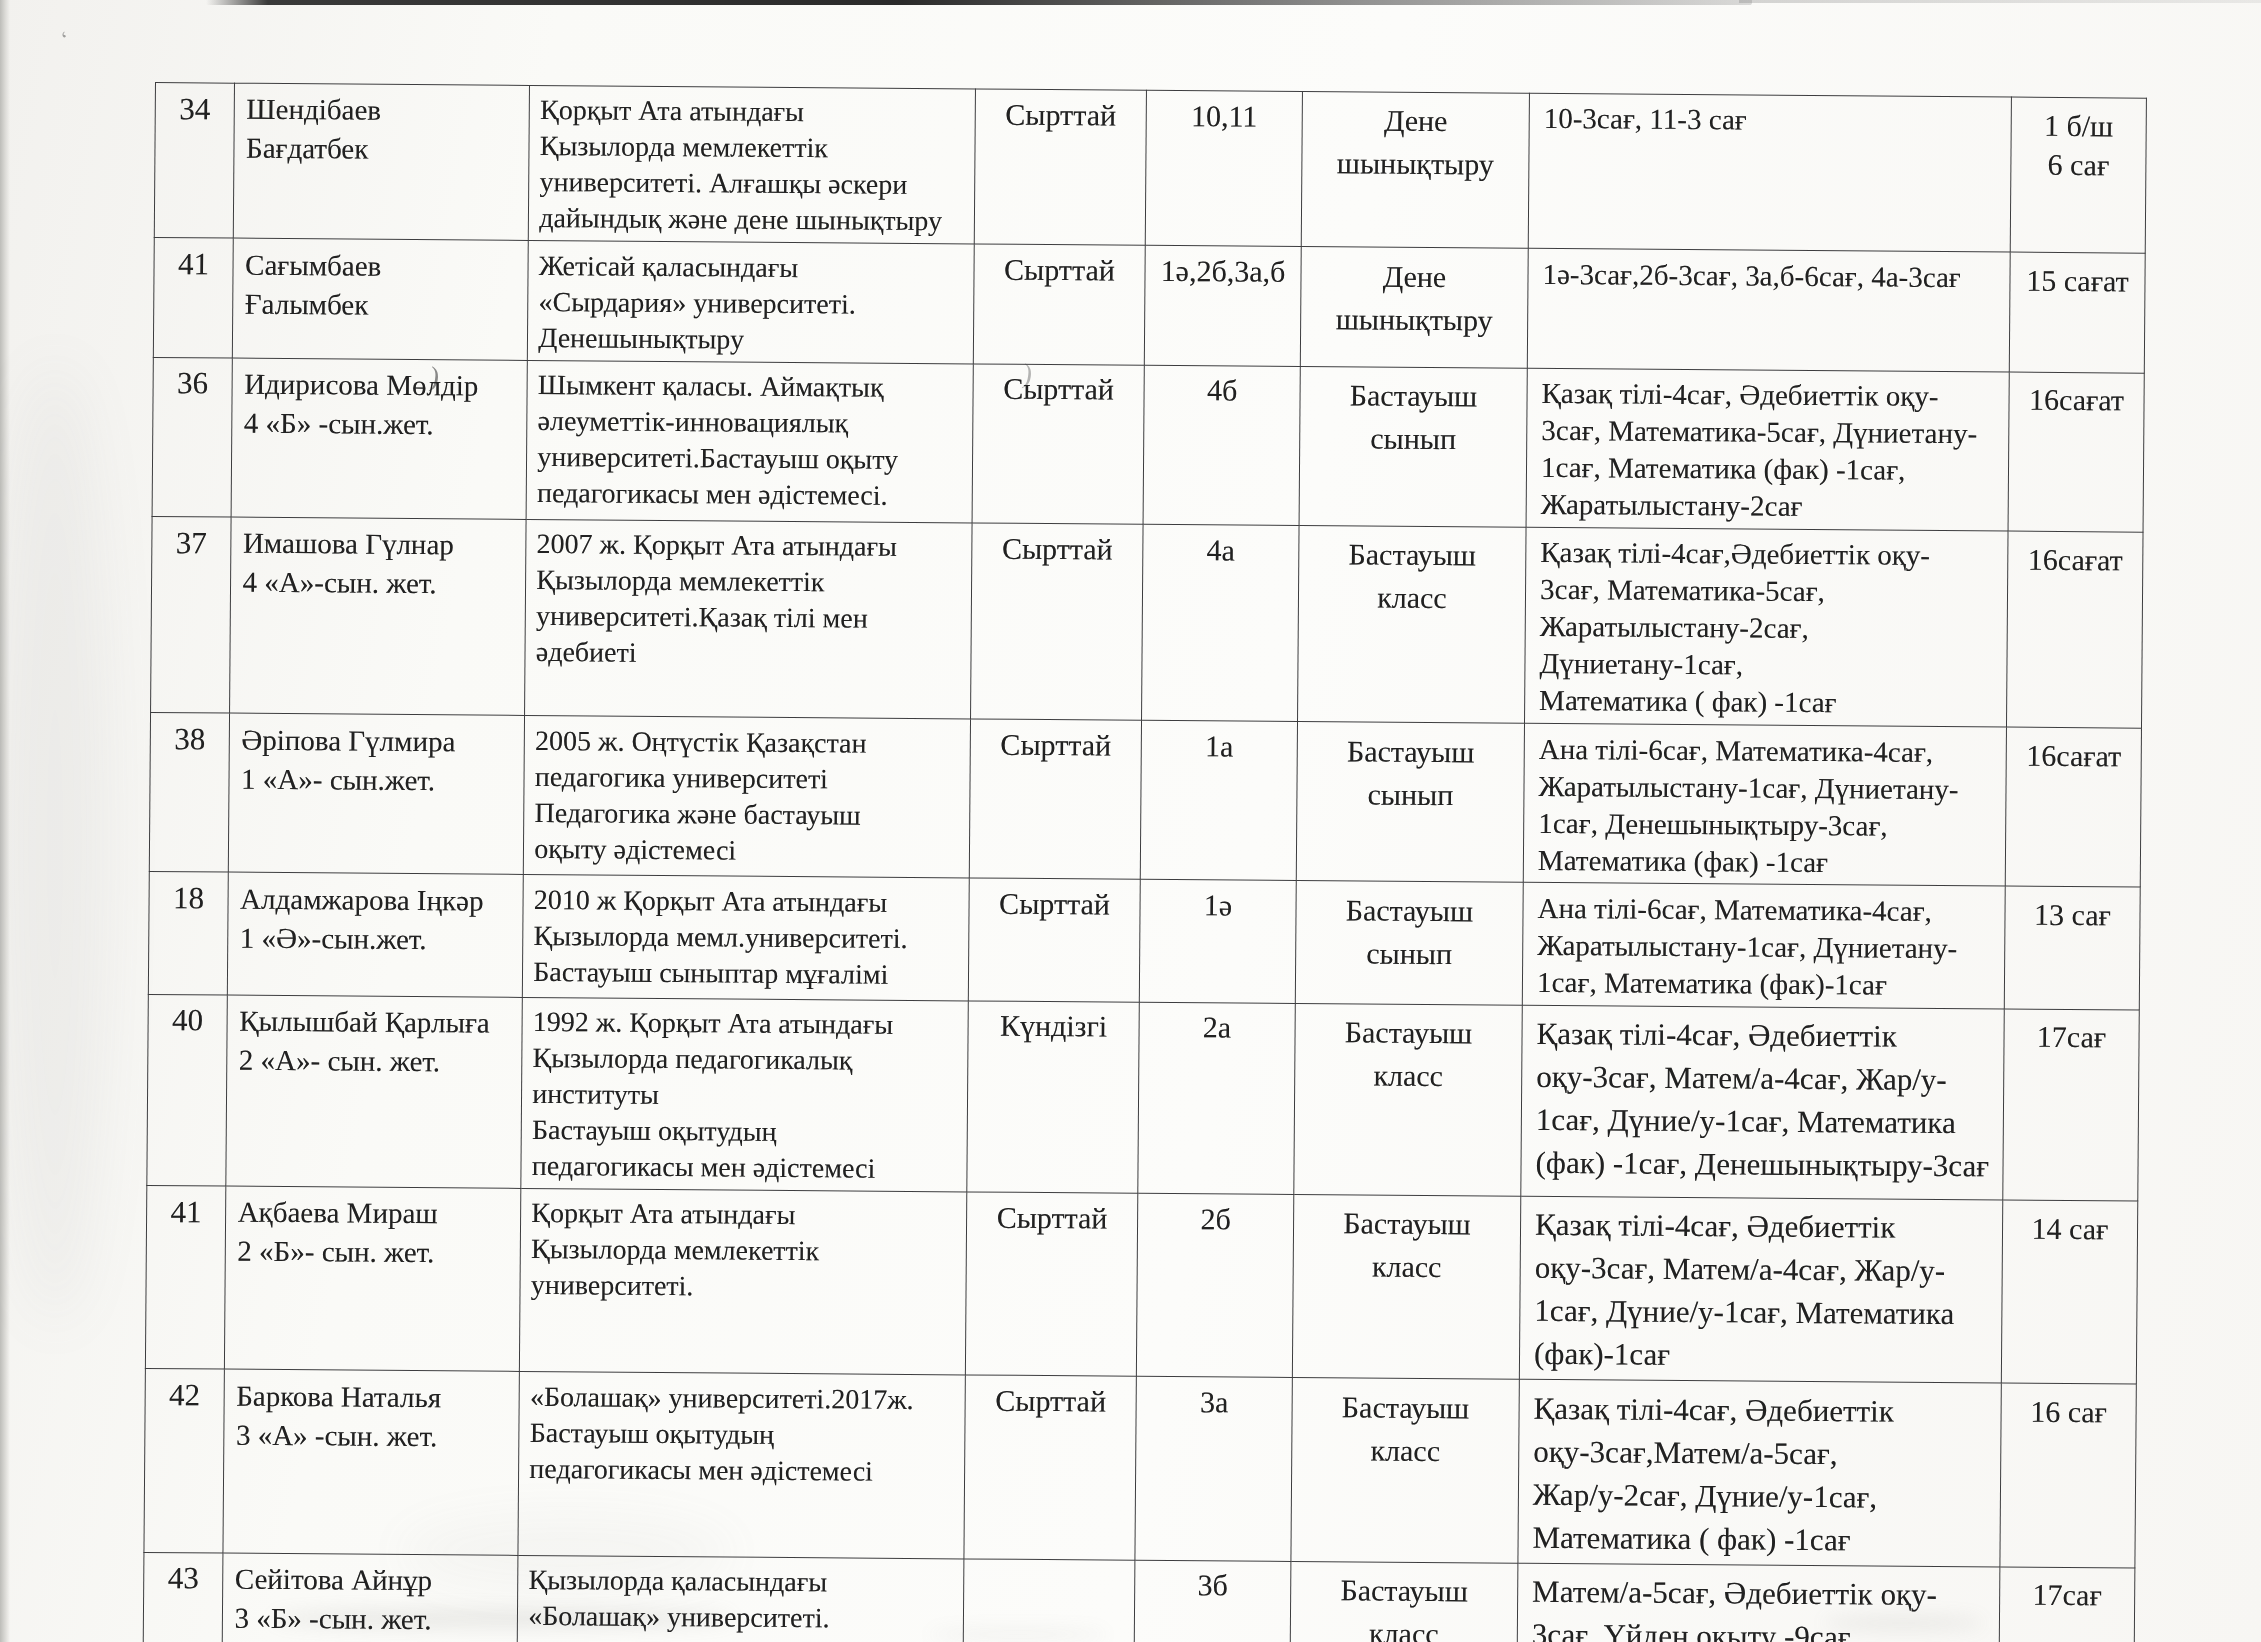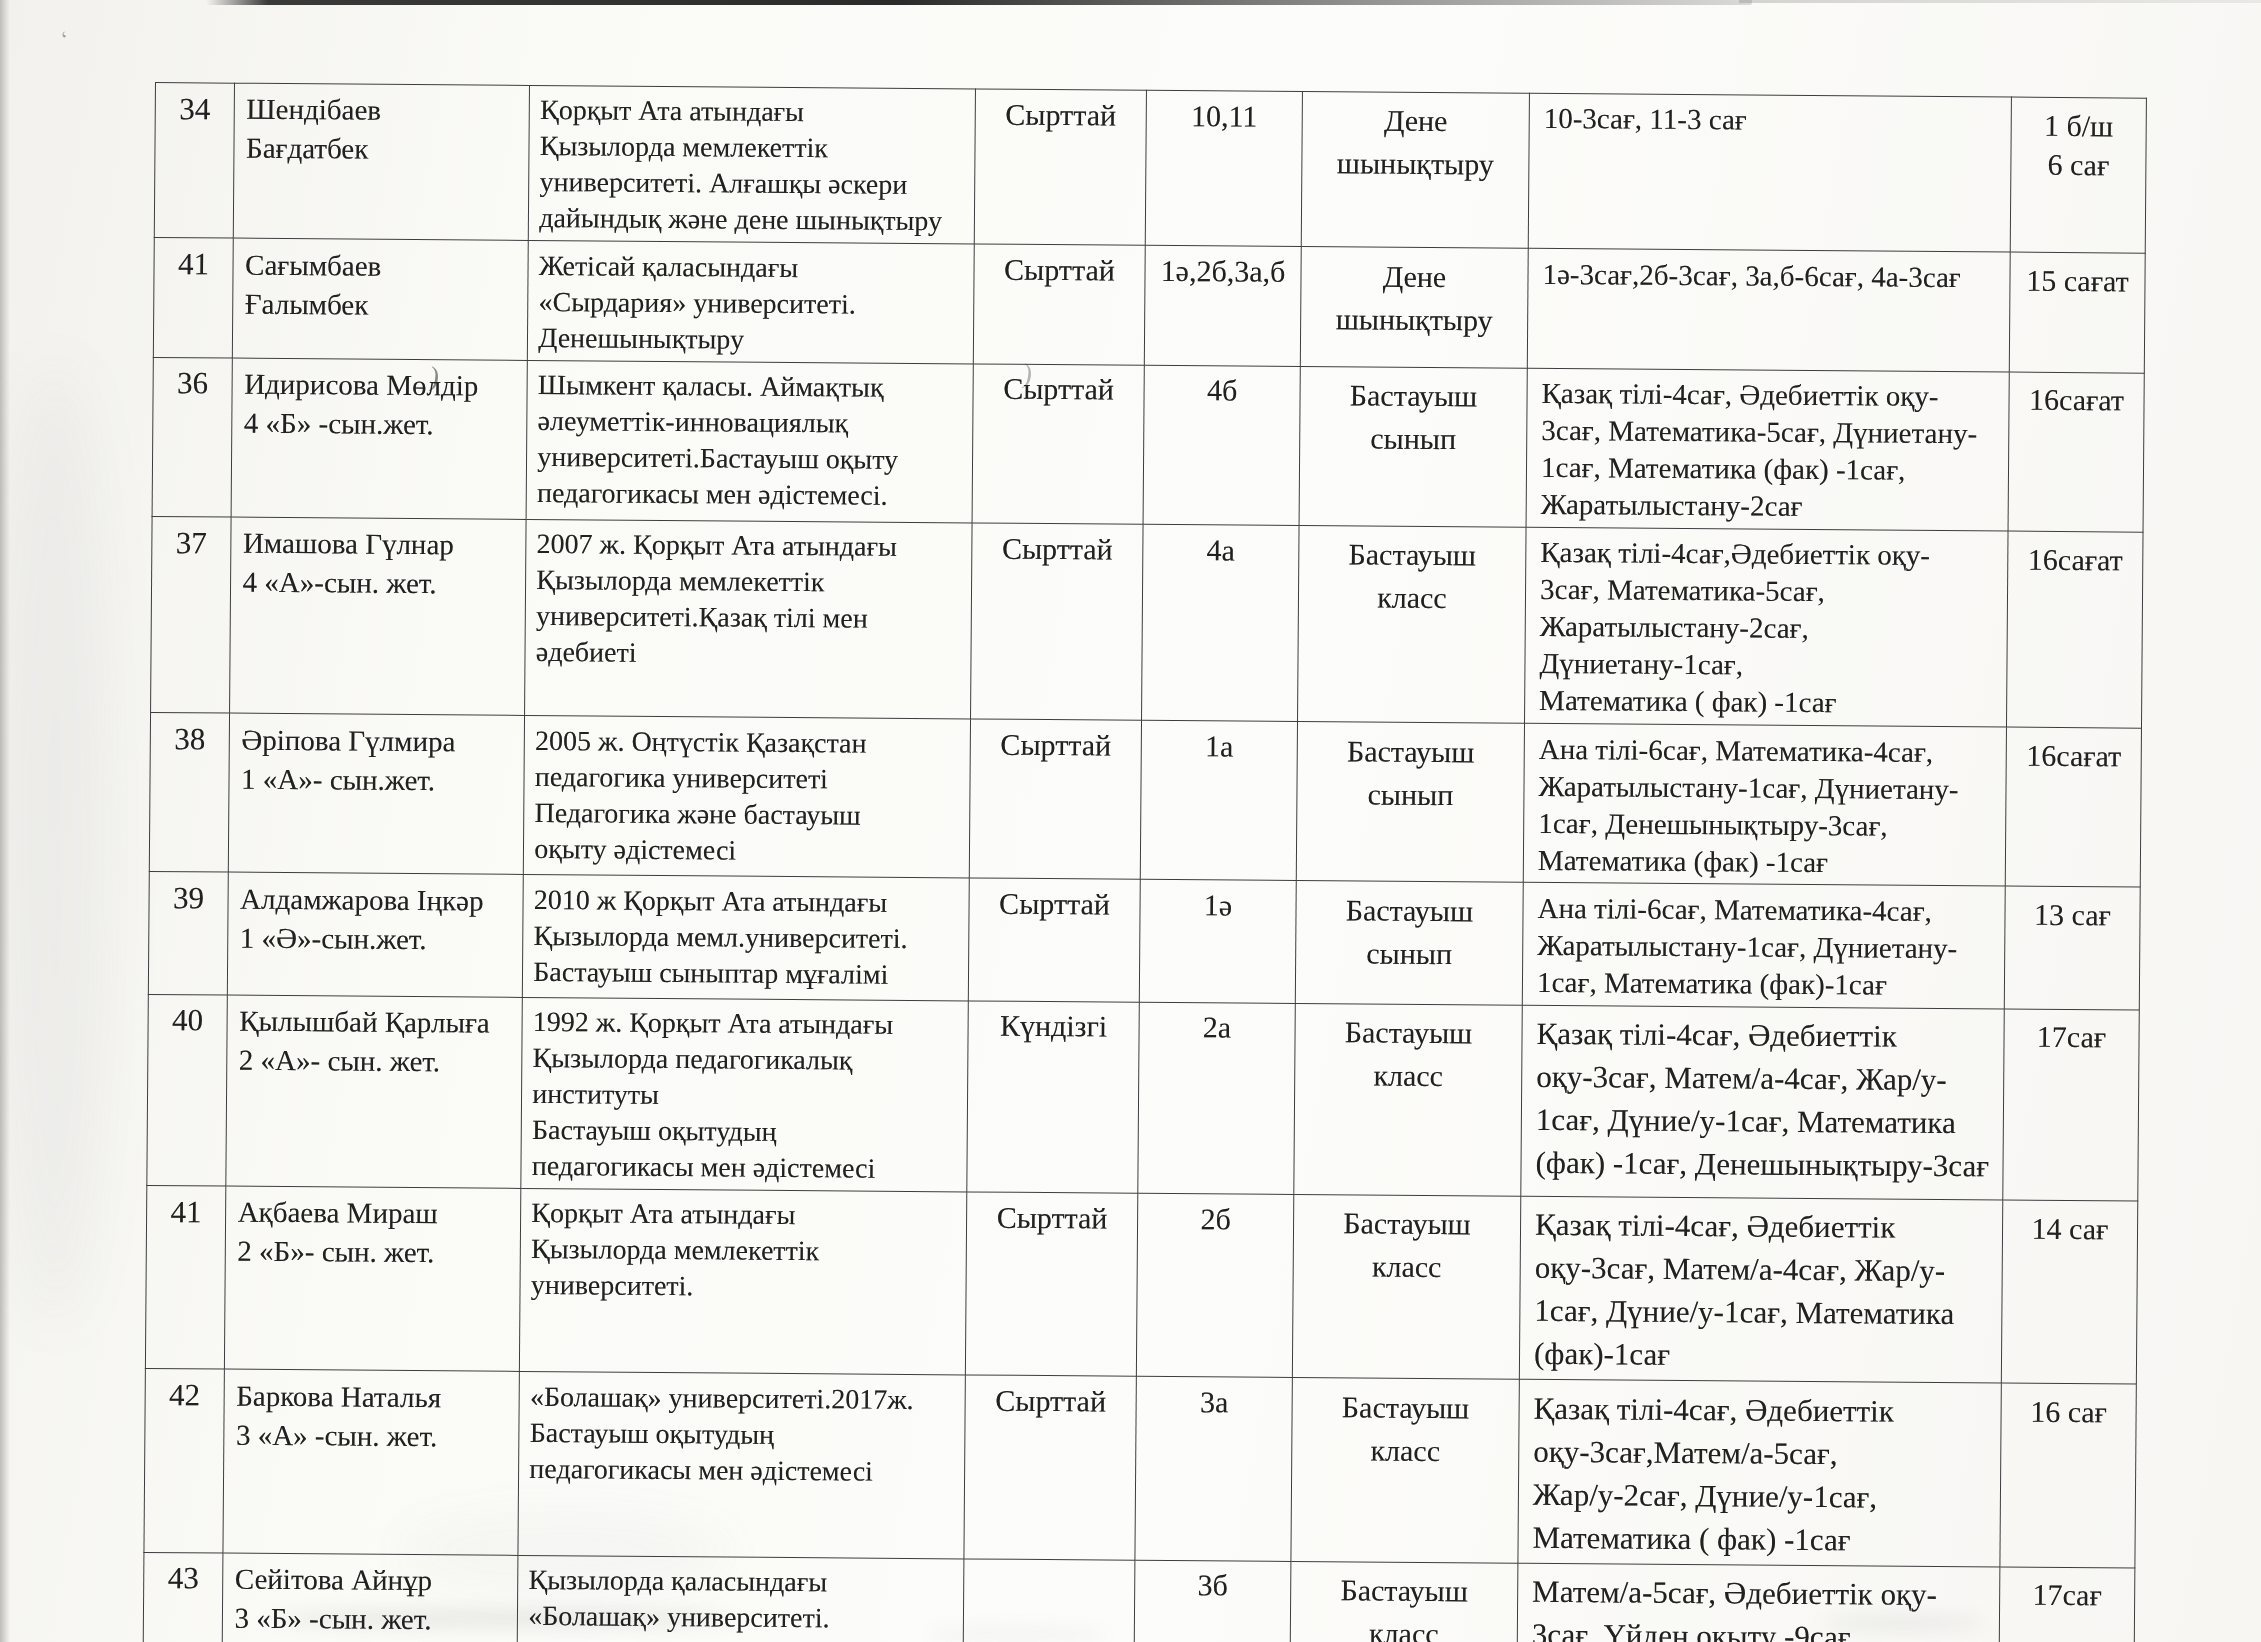--- a/index.html
+++ b/index.html
@@ -235,21 +235,21 @@
           <td class="c-class">1а</td>
           <td class="c-subj">Бастауыш
 сынып</td>
           <td class="c-hours">Ана тілі-6сағ, Математика-4сағ,
 Жаратылыстану-1сағ, Дүниетану-
 1сағ, Денешынықтыру-3сағ,
 Математика (фак) -1сағ</td>
           <td class="c-total">16сағат</td>
         </tr>
         <tr>
-          <td class="c-num">39</td>
+          <td class="c-num">18</td>
           <td class="c-name">Алдамжарова Іңкәр
 1 «Ә»-сын.жет.</td>
           <td class="c-edu">2010 ж Қорқыт Ата атындағы
 Қызылорда мемл.университеті.
 Бастауыш сыныптар мұғалімі</td>
           <td class="c-form">Сырттай</td>
           <td class="c-class">1ә</td>
           <td class="c-subj">Бастауыш
 сынып</td>
           <td class="c-hours">Ана тілі-6сағ, Математика-4сағ,

